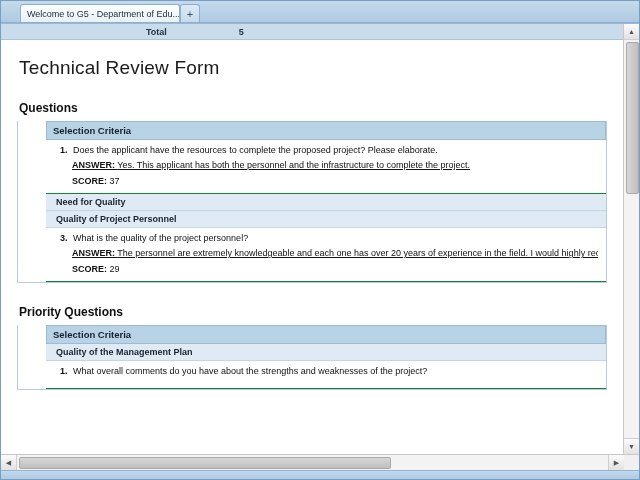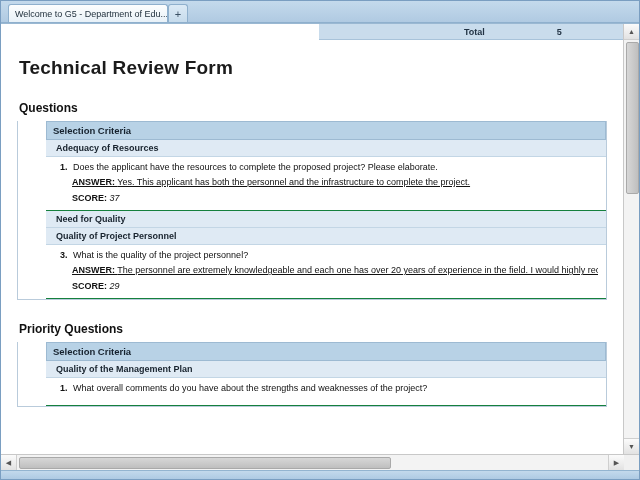--- a/index.html
+++ b/index.html
@@ -67,21 +67,21 @@
   .win-btn.close {
     background: linear-gradient(180deg, #f8c9c0 0%, #e98d7a 50%, #d9664f 100%);
     border-color: #b5523d;
     color: #fff;
   }
   
   .tabstrip {
     height: 21px;
     display: flex;
     align-items: flex-end;
-    padding-left: 7px;
+    padding-left: 19px;
     background: linear-gradient(180deg, #c4daec 0%, #b0cae2 100%);
     border-bottom: 1px solid #8fb0cd;
   }
   .tab {
     height: 18px;
     min-width: 150px;
     max-width: 160px;
     box-sizing: border-box;
     display: flex;
     align-items: center;
@@ -117,20 +117,21 @@
     background: #ffffff;
     position: relative;
     overflow: hidden;
   }
   
   .top-strip {
     position: absolute;
     left: 0; right: 0; top: 0;
     height: 16px;
     display: flex;
+    flex-direction: column;
   }
   .top-strip .left-pad { flex: none; width: 318px; background: #ffffff; }
   .top-strip .band {
     flex: 1;
     background: #c9dcec;
     border-bottom: 1px solid #a8c3da;
     display: flex;
     align-items: center;
     font-size: 9px;
     font-weight: bold;
@@ -140,21 +141,21 @@
   .top-strip .band .total-value { margin-left: 72px; font-weight: bold; }
 
   .doc {
     position: absolute;
     top: 17px; left: 0; right: 0; bottom: 0;
     padding: 0 16px 0 16px;
     overflow: hidden;
   }
   h1.form-title {
     font-size: 19px;
-    font-weight: bold;
+    font-weight: normal;
     color: #1b1b1b;
     margin: 16px 0 16px 2px;
     letter-spacing: 0.2px;
   }
   .section-heading {
     font-size: 12px;
     font-weight: bold;
     color: #111;
     margin: 22px 0 6px 2px;
   }
@@ -200,21 +201,21 @@
     white-space: nowrap;
     overflow: hidden;
     text-decoration: underline;
   }
   .answer-label { font-weight: bold; }
   .score-line {
     font-size: 9px;
     margin-left: 12px;
   }
   .score-label { font-weight: bold; margin-top: 20px; }
-  .score-value { font-style: italic; }
+  .score-value { }
 
   
   .vscroll {
     width: 15px;
     background: #f0f0f0;
     border-left: 1px solid #c8c8c8;
     display: flex;
     flex-direction: column;
     align-items: center;
     flex: none;
@@ -296,21 +297,20 @@
 
       <div class="doc">
 
         <h1 class="form-title">Technical Review Form</h1>
 
         <div class="section-heading">Questions</div>
 
         <div class="panel">
           <div class="panel-header">Selection Criteria</div>
 
-          <div class="subsection">Adequacy of Resources</div>
           <div class="qblock">
             <div class="qline">
               <span class="qnum">1.</span>
               <span>Does the applicant have the resources to complete the proposed project? Please elaborate.</span>
             </div>
             <div class="answer-line">
               <span class="answer-label">ANSWER:</span>
               <span>Yes.  This applicant has both the personnel and the infrastructure to complete the project.</span>
             </div>
             <div class="score-line">

